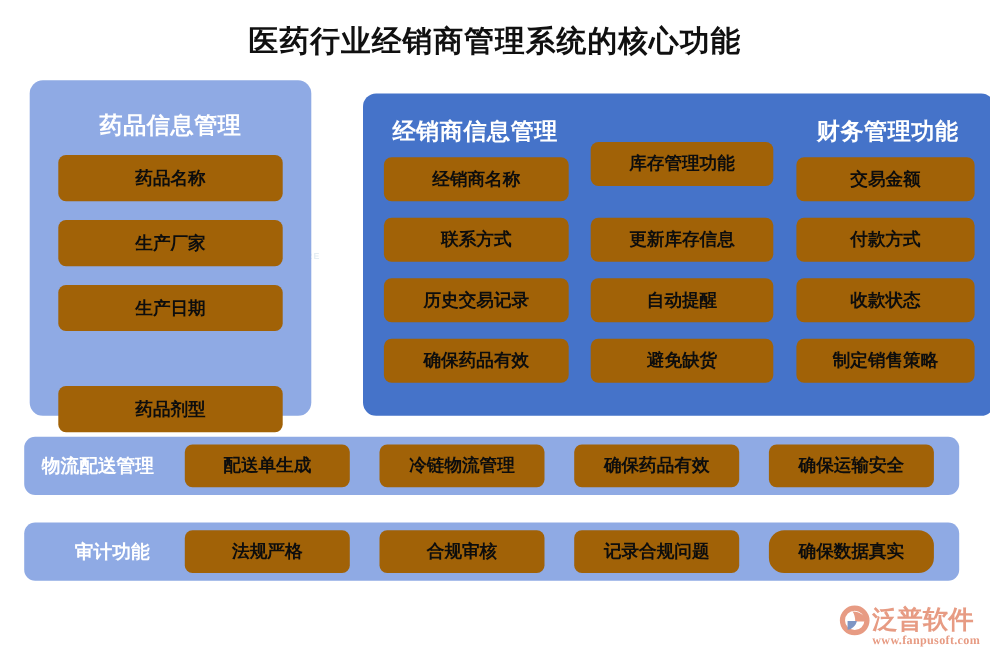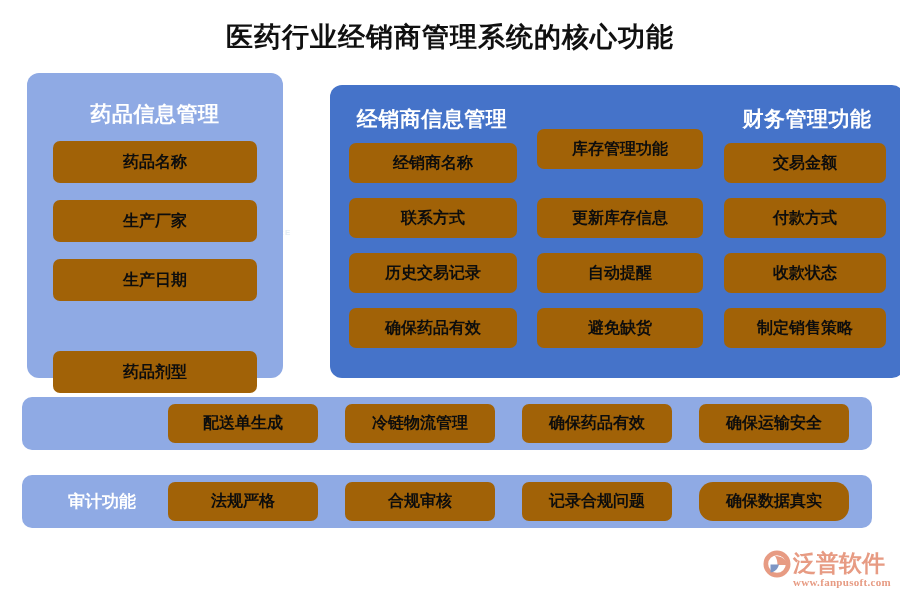--- a/index.html
+++ b/index.html
@@ -217,20 +217,21 @@
     <div class="card" style="left:207px; top:223px; width:166px; height:40px;">避免缺货</div>
 
     <div class="panel-heading" style="left:384px; top:20px; width:186px;">财务管理功能</div>
     <div class="card" style="left:394px; top:58px; width:162px; height:40px;">交易金额</div>
     <div class="card" style="left:394px; top:113px; width:162px; height:40px;">付款方式</div>
     <div class="card" style="left:394px; top:168px; width:162px; height:40px;">收款状态</div>
     <div class="card" style="left:394px; top:223px; width:162px; height:40px;">制定销售策略</div>
   </div>
 
   <div class="row-band" style="left:22px; top:397px; width:850px; height:53px;">
+    <div class="row-label" style="left:16px;">物流配送管理</div>
     <div class="card" style="left:146px; top:7px; width:150px; height:39px;">配送单生成</div>
     <div class="card" style="left:500px; top:7px; width:150px; height:39px;">确保药品有效</div>
     <div class="card" style="left:323px; top:7px; width:150px; height:39px;">冷链物流管理</div>
     <div class="card" style="left:677px; top:7px; width:150px; height:39px;">确保运输安全</div>
   </div>
 
   <div class="row-band" style="left:22px; top:475px; width:850px; height:53px;">
     <div class="row-label" style="left:46px;">审计功能</div>
     <div class="card" style="left:146px; top:7px; width:150px; height:39px;">法规严格</div>
     <div class="card" style="left:323px; top:7px; width:150px; height:39px;">合规审核</div>

